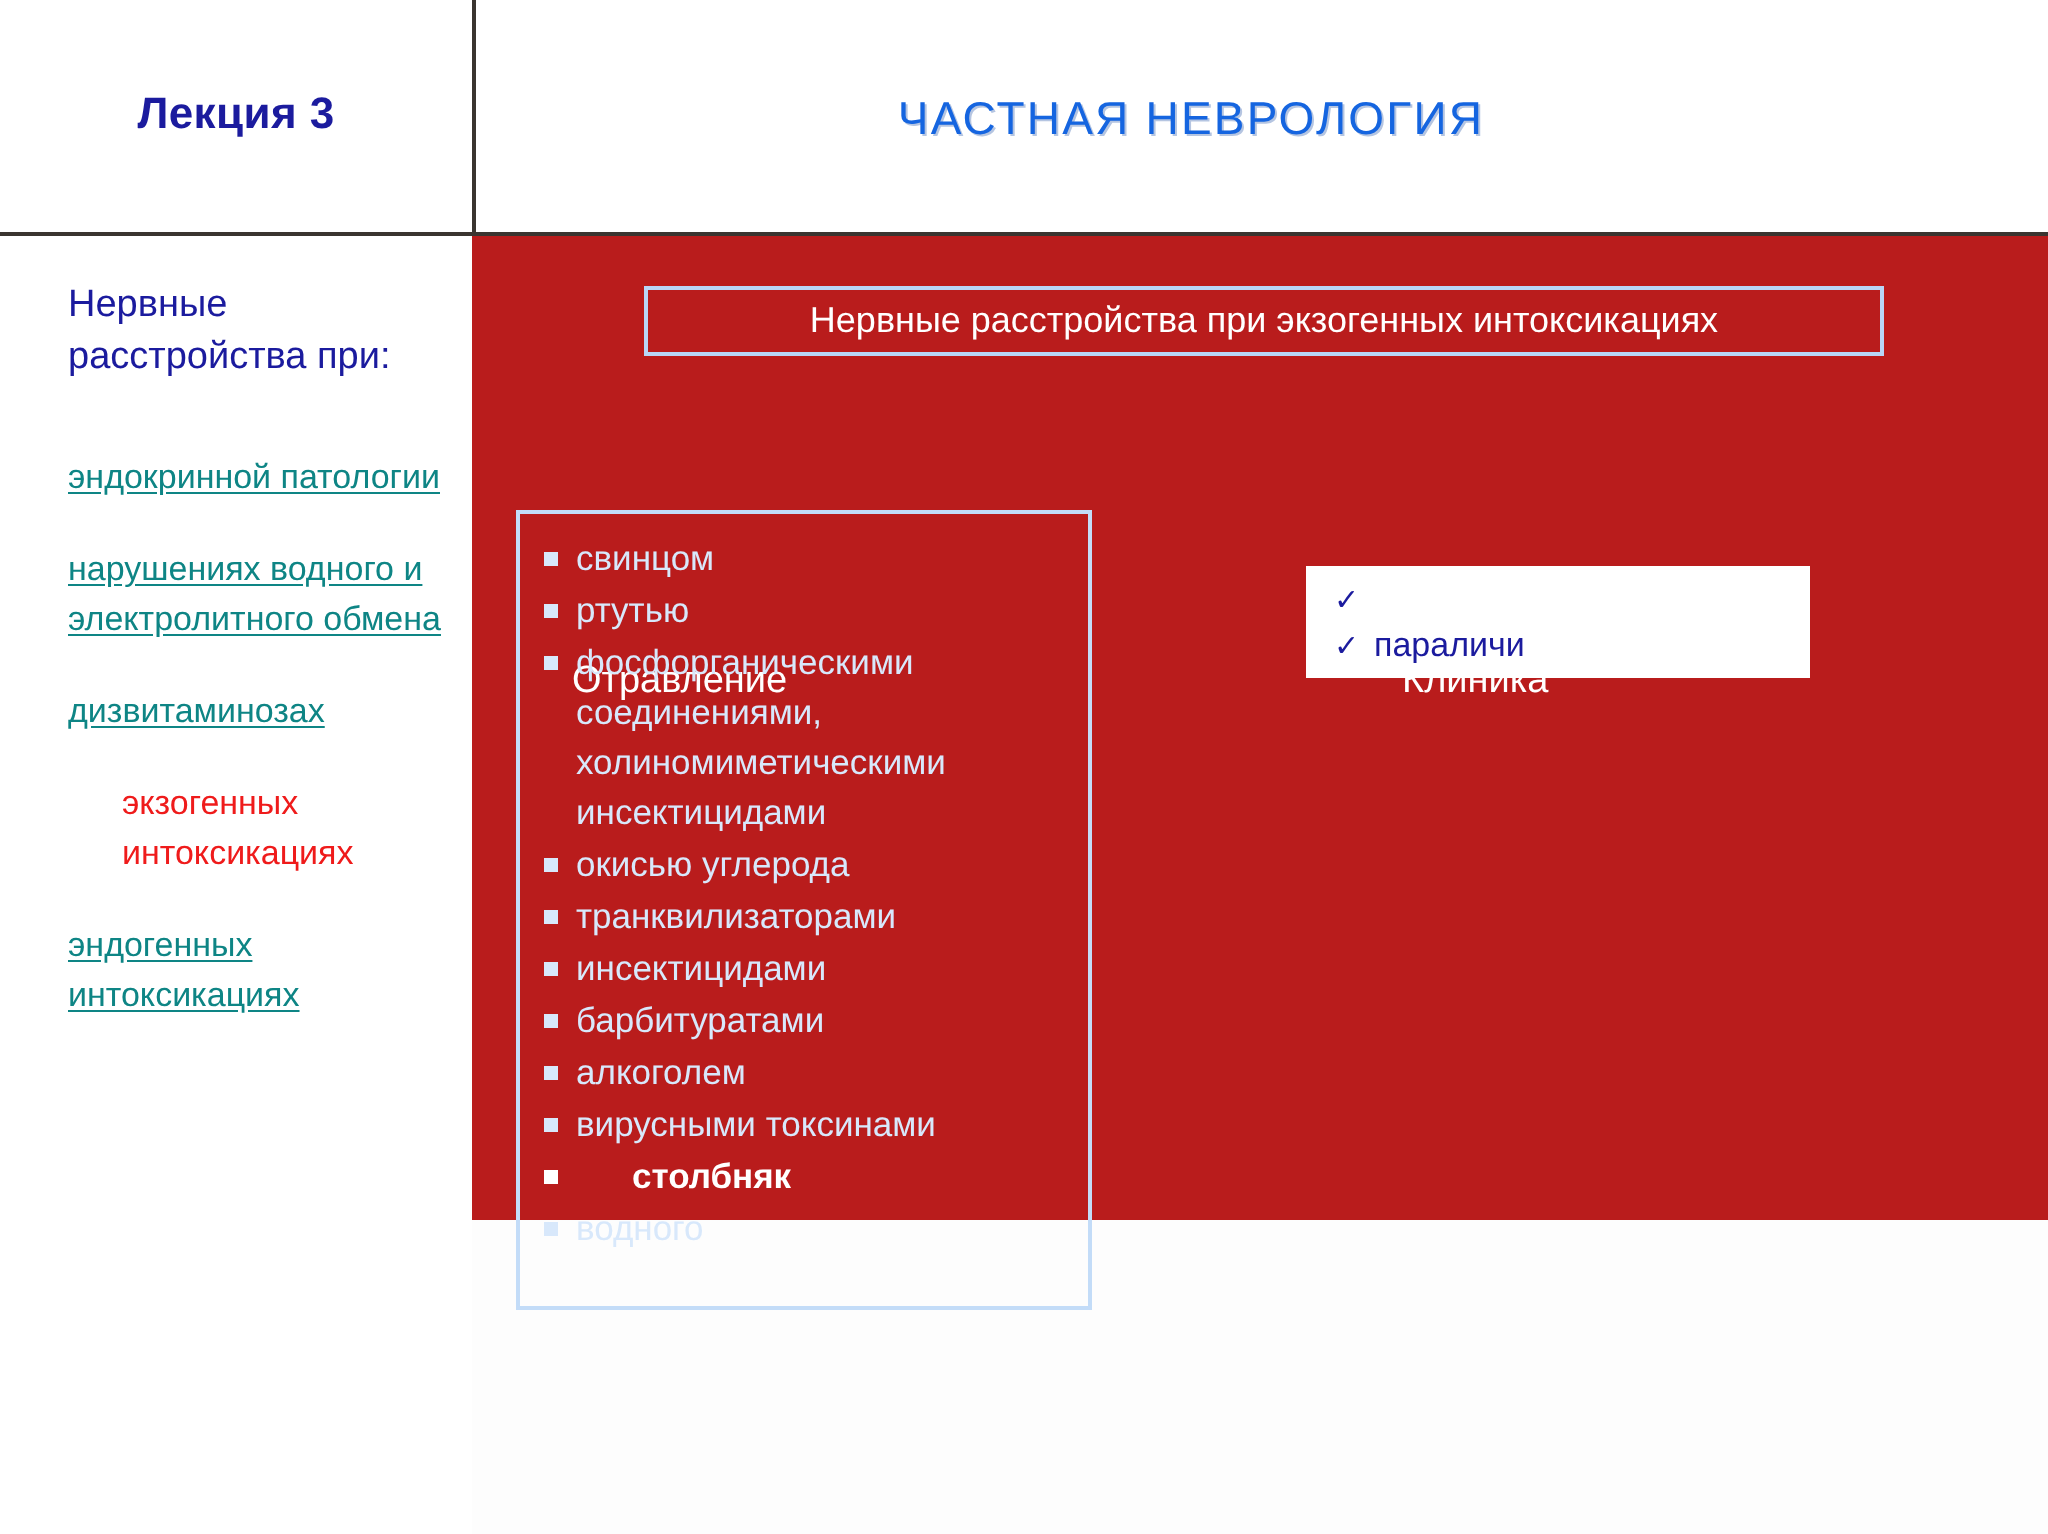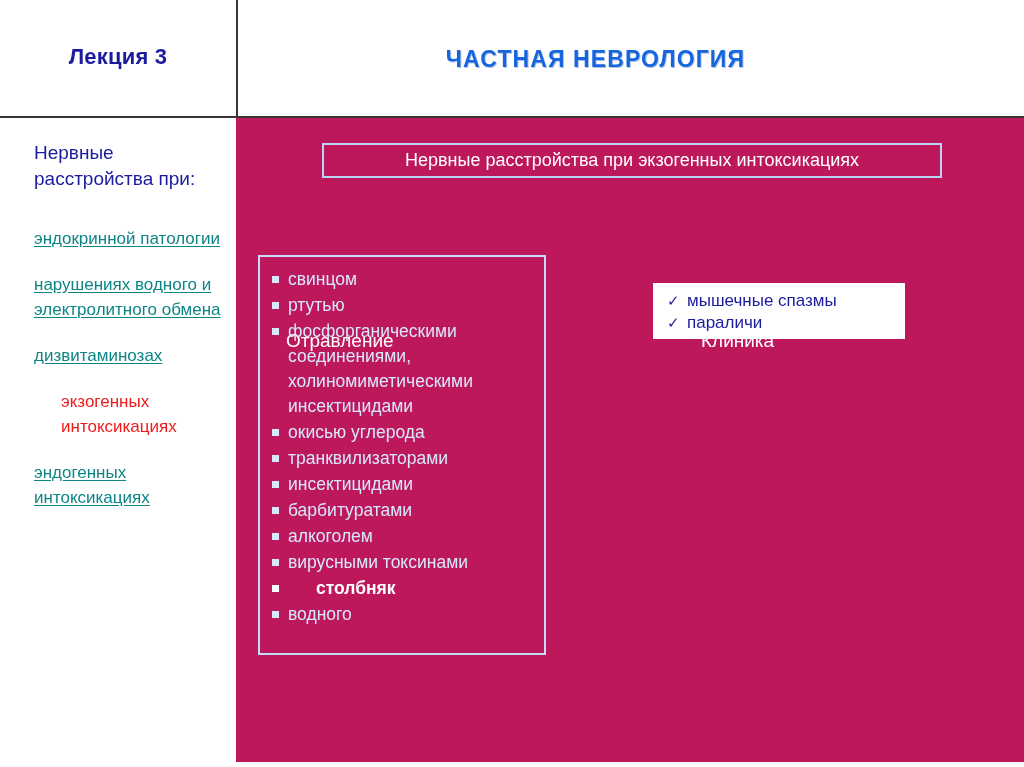--- a/index.html
+++ b/index.html
@@ -43,21 +43,21 @@
     font-weight: bold;
     color: #1b1b9e;
     letter-spacing: 0.2px;
   }
   #slide-title {
     position: absolute;
     left: 236px; top: 46px;
     width: 719px;
     text-align: center;
     font-size: 23px;
-    font-weight: bold;
+    font-weight: normal;
     color: #1565e0;
     letter-spacing: 1.1px;
     text-shadow: 1px 1px 0 rgba(120,150,200,0.55);
   }
 
   
   #sidebar {
     position: absolute;
     left: 0; top: 118px;
     width: 236px; height: 649px;
@@ -90,22 +90,22 @@
   .side-link.active {
     color: #ef1b1b;
     text-decoration: none;
     margin-left: 27px;
   }
 
   
   #main-panel {
     position: absolute;
     left: 236px; top: 118px;
-    width: 788px; height: 644px;
-    background: #be185d;
+    width: 788px; height: 492px;
+    background: #b91c1c;
   }
 
   #banner {
     position: absolute;
     left: 86px; top: 25px;
     width: 620px; height: 35px;
     border: 2px solid #b9d6f7;
     box-sizing: border-box;
     display: flex;
     align-items: center;
@@ -255,21 +255,20 @@
       </div>
       <div class="poison-item">
         <span class="bullet"></span>
         <span class="label">водного</span>
       </div>
     </div>
 
     <div id="clinic-box">
       <div class="clinic-item">
         <span class="check">✓</span>
-        <span>мышечные спазмы</span>
       </div>
       <div class="clinic-item">
         <span class="check">✓</span>
         <span>параличи</span>
       </div>
     </div>
 
   </div>
 </div>
 

